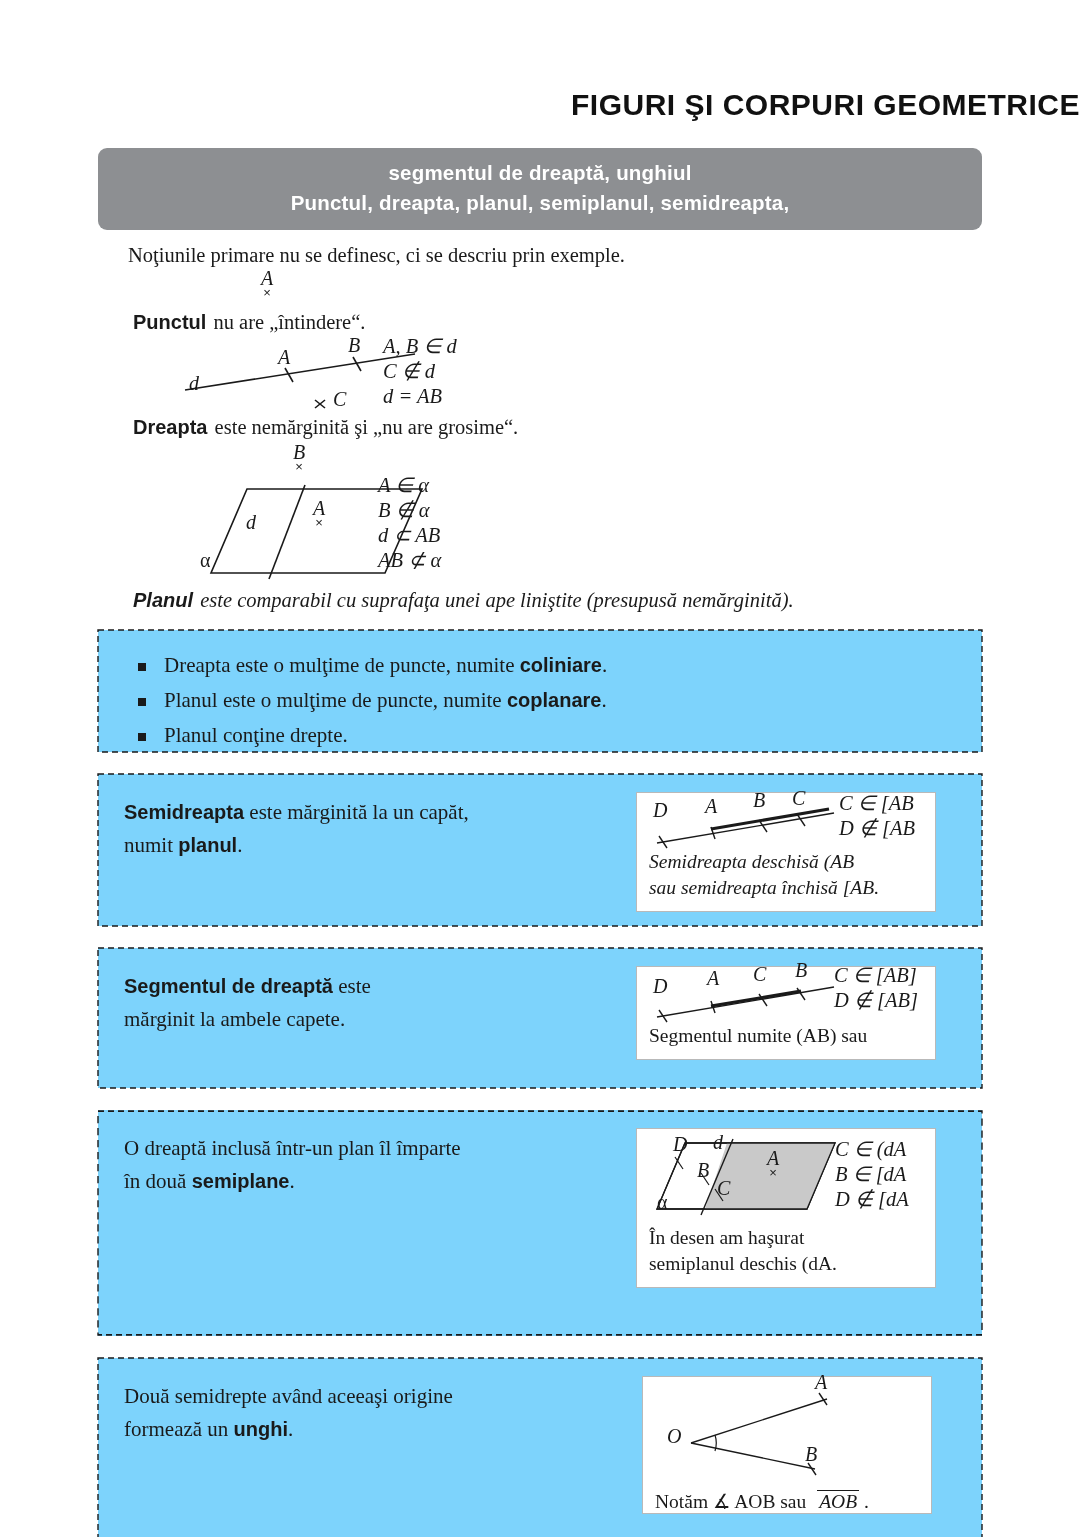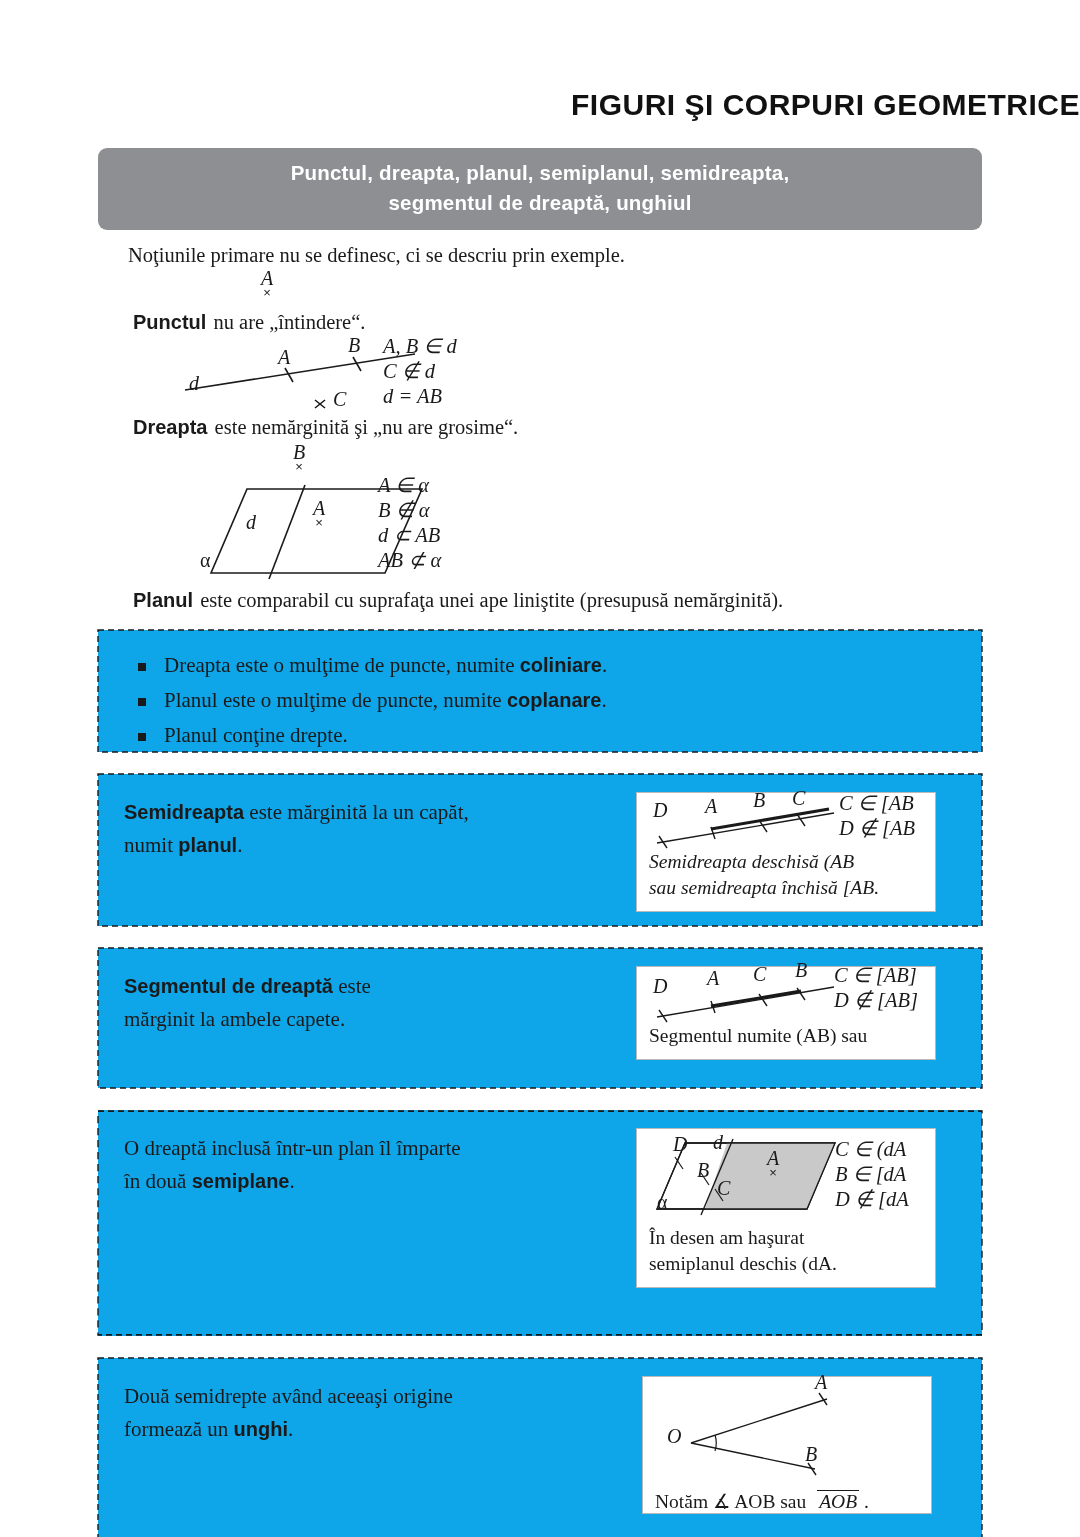--- a/index.html
+++ b/index.html
@@ -86,21 +86,21 @@
   .lbl {
     font-family: "Liberation Serif", serif;
     font-style: italic;
     font-size: 20px;
   }
 
   
   .wavy {
     position: relative;
     margin: 0 98px;
-    background: #0ea5e9;
+    background: #7dd3fc;
     box-sizing: border-box;
   }
   .wavy-inner {
     position: relative;
     z-index: 2;
     padding: 18px 26px 18px 26px;
   }
   .wavy svg.edge {
     position: absolute;
     left: -6px; top: -6px;
@@ -171,22 +171,22 @@
   }
 </style>
 </head>
 <body>
 
 <div class="page">
 
   <h1 class="page-title">FIGURI ŞI CORPURI GEOMETRICE</h1>
 
   <div class="section-banner">
+    <div>segmentul de dreaptă, unghiul</div>
     <div>Punctul, dreapta, planul, semiplanul, semidreapta,</div>
-    <div>segmentul de dreaptă, unghiul</div>
   </div>
 
   <p class="intro">Noţiunile primare nu se definesc, ci se descriu prin exemple.</p>
 
   <div class="fig-row" style="height:44px; margin-top:2px;">
     <div style="position:absolute; left:128px; top:-2px; text-align:center;">
       <div class="lbl">A</div>
       <div class="xmark" style="margin-top:-4px;">×</div>
     </div>
   </div>
@@ -234,21 +234,21 @@
     </div>
     <div class="lbl" style="position:absolute; left:67px; top:104px; font-style:normal;">α</div>
     <div class="mathlist" style="position:absolute; left:245px; top:28px;">
       <div>A ∈ α</div>
       <div>B ∉ α</div>
       <div>d ⊂ AB</div>
       <div>AB ⊄ α</div>
     </div>
   </div>
 
-  <div class="defline" style="margin-top:-6px;">
+  <div class="defline" style="margin-top:-6px;font-style:italic;">
     <span class="lead-term">Planul</span><span> este comparabil cu suprafaţa unei ape liniştite (presupusă nemărginită).</span>
   </div>
 
   <div class="wavy" style="margin-top:18px; height:122px;">
     <svg class="edge" viewBox="0 0 896 134" preserveAspectRatio="none">
       <rect x="6" y="6" width="884" height="122" fill="none" stroke="#1a1a1a" stroke-width="1.4" stroke-dasharray="6 4"></rect>
     </svg>
     <div class="wavy-inner">
       <ul class="bullets">
         <li><span>Dreapta este o mulţime de puncte, numite </span><span class="b-strong">coliniare</span><span>.</span></li>

